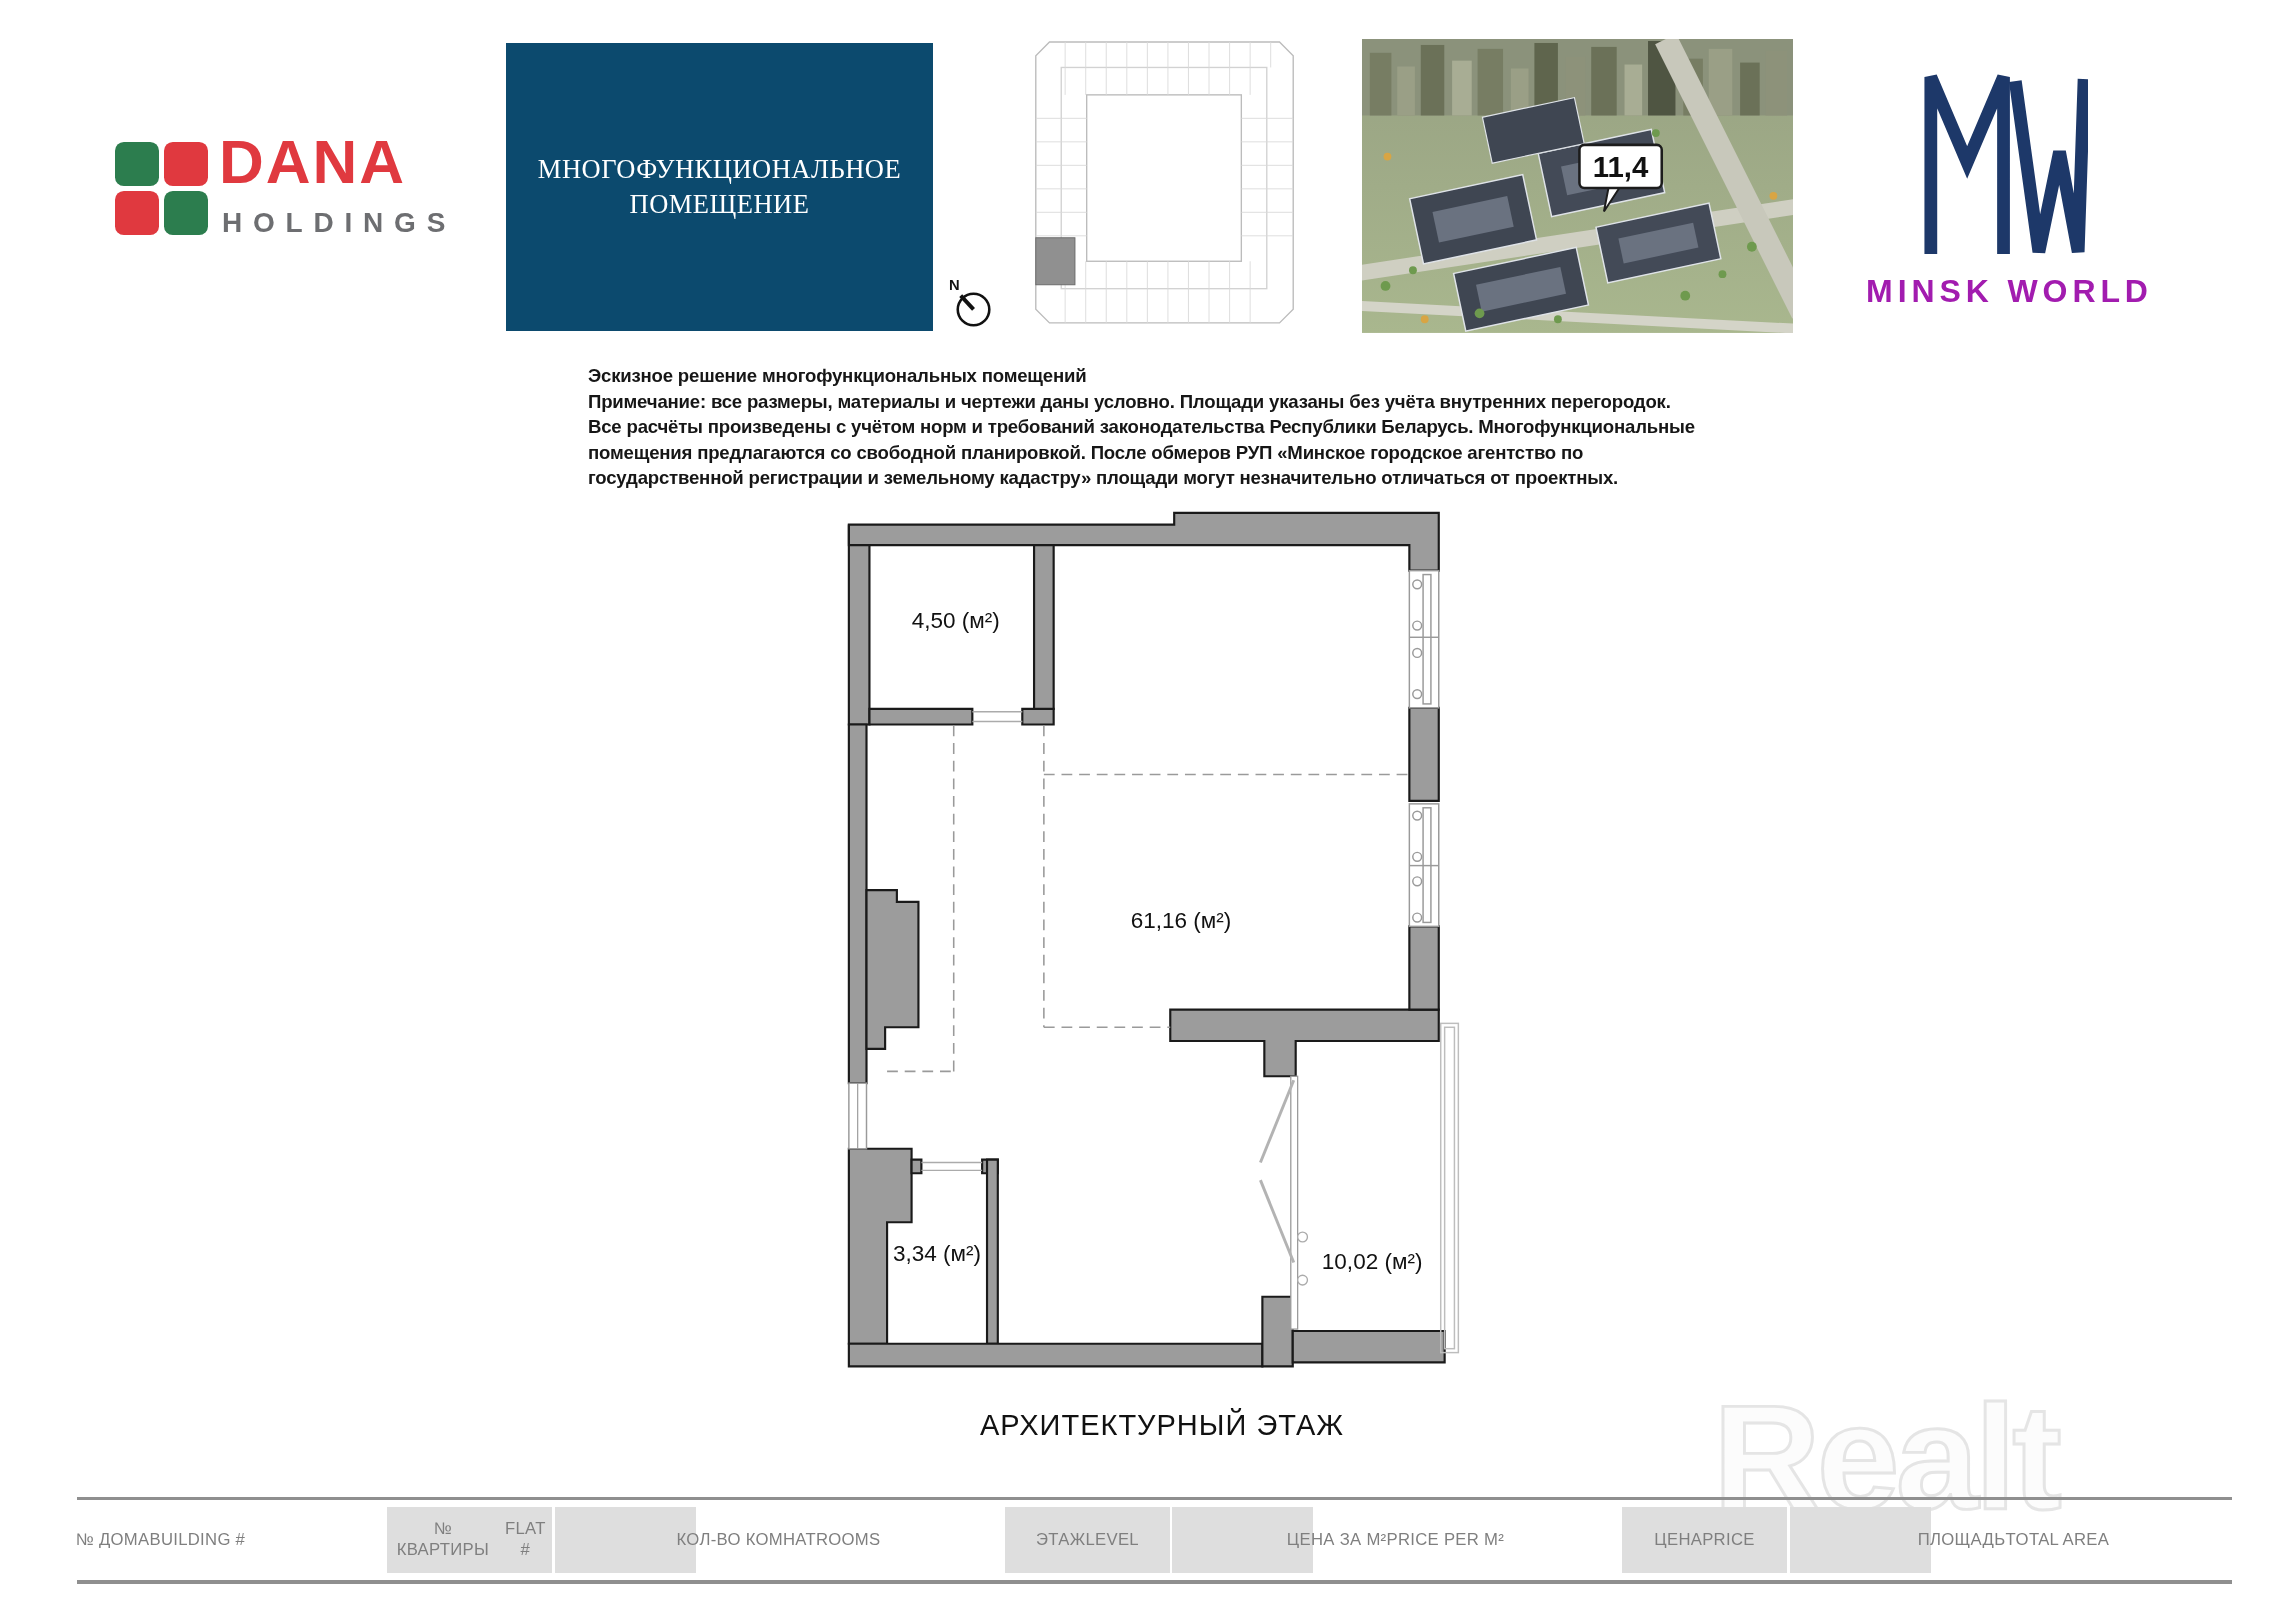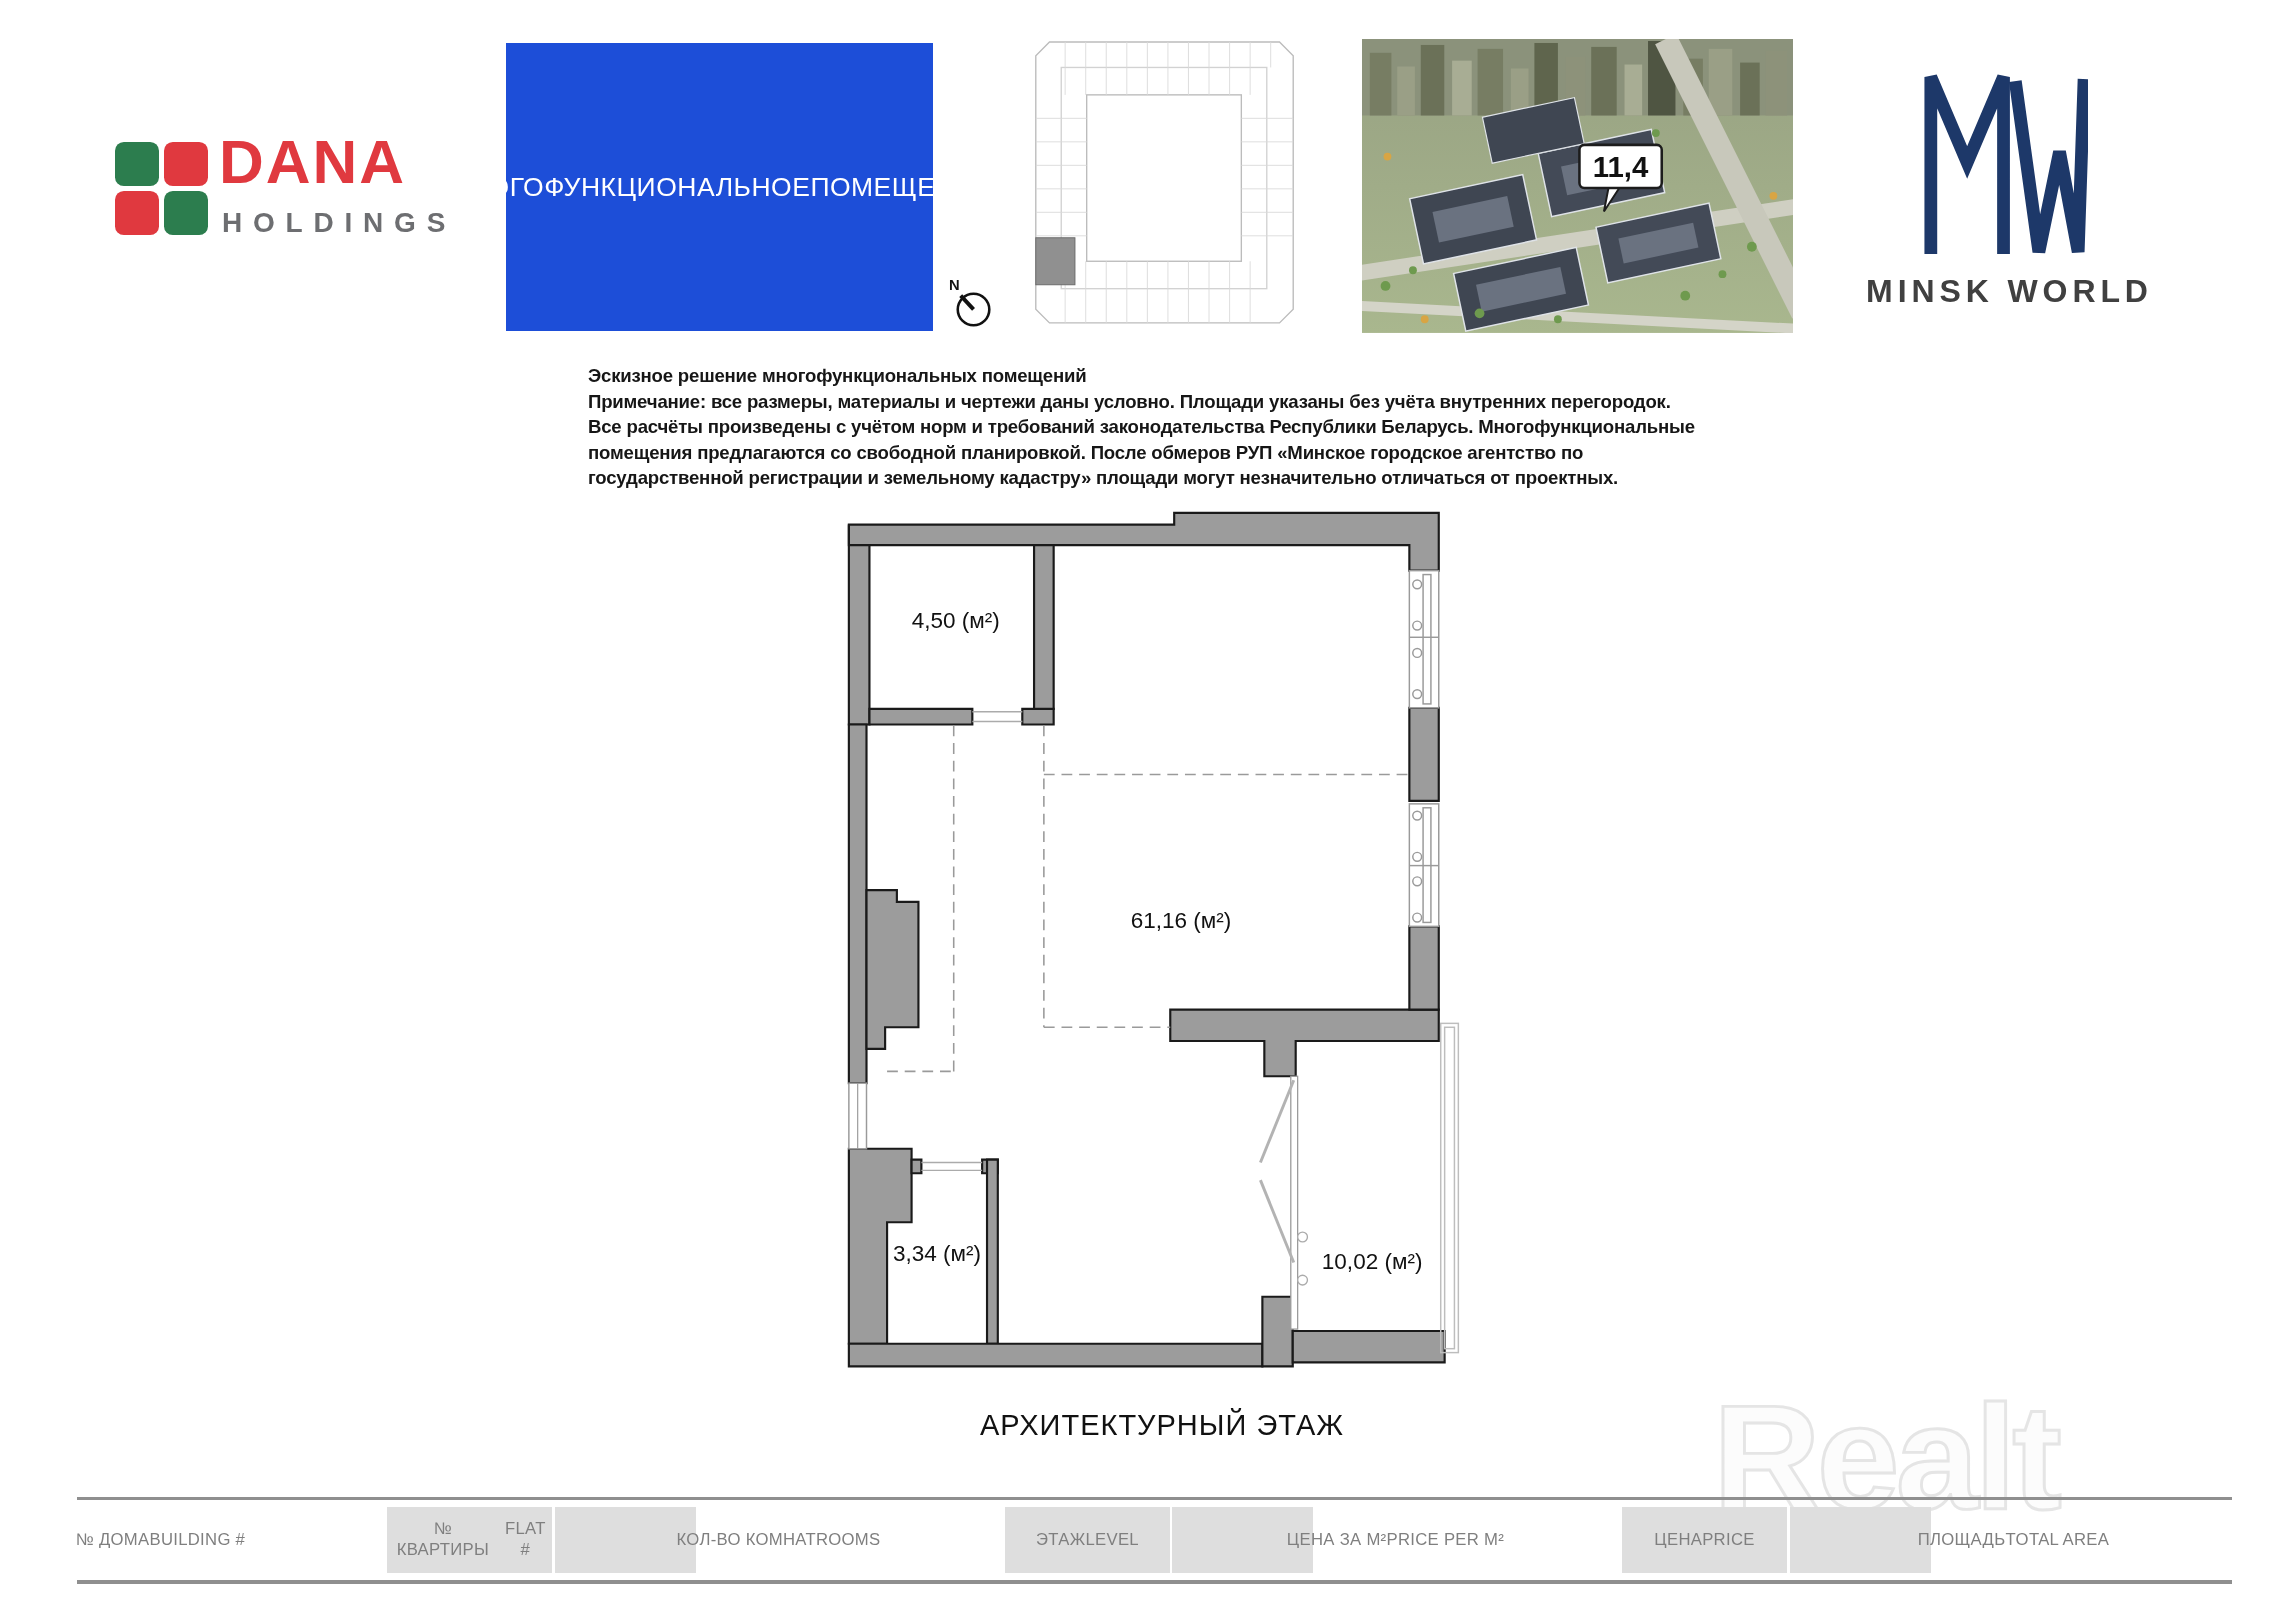--- a/index.html
+++ b/index.html
@@ -9,33 +9,33 @@
   }
   .abs{position:absolute;}
 
   
   .dana-logo{left:115px;top:142px;width:372px;height:118px;}
   .dana-squares{position:absolute;left:0;top:0;width:94px;height:94px;}
   .dana-sq{position:absolute;width:44px;height:44px;border-radius:8.8px;}
   .dana-word{position:absolute;left:104px;top:-15.7px;font-size:62px;font-weight:800;letter-spacing:2px;}
   .dana-sub{position:absolute;left:107px;top:65px;font-size:28px;font-weight:700;letter-spacing:10.8px;}
 
-  .title-box{left:506px;top:43px;width:427px;height:288px;background:#1d4ed8;
-    display:flex;flex-direction:row;align-items:center;justify-content:center;}
+  .title-box{left:506px;top:43px;width:427px;height:288px;background:#0c4a6e;
+    display:flex;flex-direction:column;align-items:center;justify-content:center;font-family:Liberation Serif, serif;}
   .title-box div{color:#fff;font-size:26.5px;line-height:35px;letter-spacing:0.5px;text-align:center;}
 
   .overview-plan{left:1026px;top:34px;width:277px;height:294px;}
   .compass{left:941px;top:272px;width:69px;height:69px;}
 
   .aerial{left:1362px;top:39px;width:431px;height:294px;overflow:hidden;}
 
   .mw-logo{left:1841px;top:69px;width:337px;height:245px;}
   .mw-monogram{position:absolute;left:80px;top:0;width:167px;height:192px;}
   .mw-word{position:absolute;left:0;top:204px;width:337px;text-align:center;
-    font-size:32px;font-weight:700;letter-spacing:4.9px;color:#404040;white-space:nowrap;}
+    font-size:32px;font-weight:700;letter-spacing:4.9px;color:#a21caf;white-space:nowrap;}
 
   
   .notes{left:588px;top:363px;width:1157px;color:#161616;font-size:18.6px;font-weight:700;
     line-height:25.5px;letter-spacing:-0.2px;}
   .notes div{white-space:nowrap;}
 
   
   .plan-svg{left:838px;top:505px;width:642px;height:877px;}
   .plan-caption{left:863px;top:1409px;width:598px;text-align:center;font-size:29px;
     color:#111;letter-spacing:1px;}

